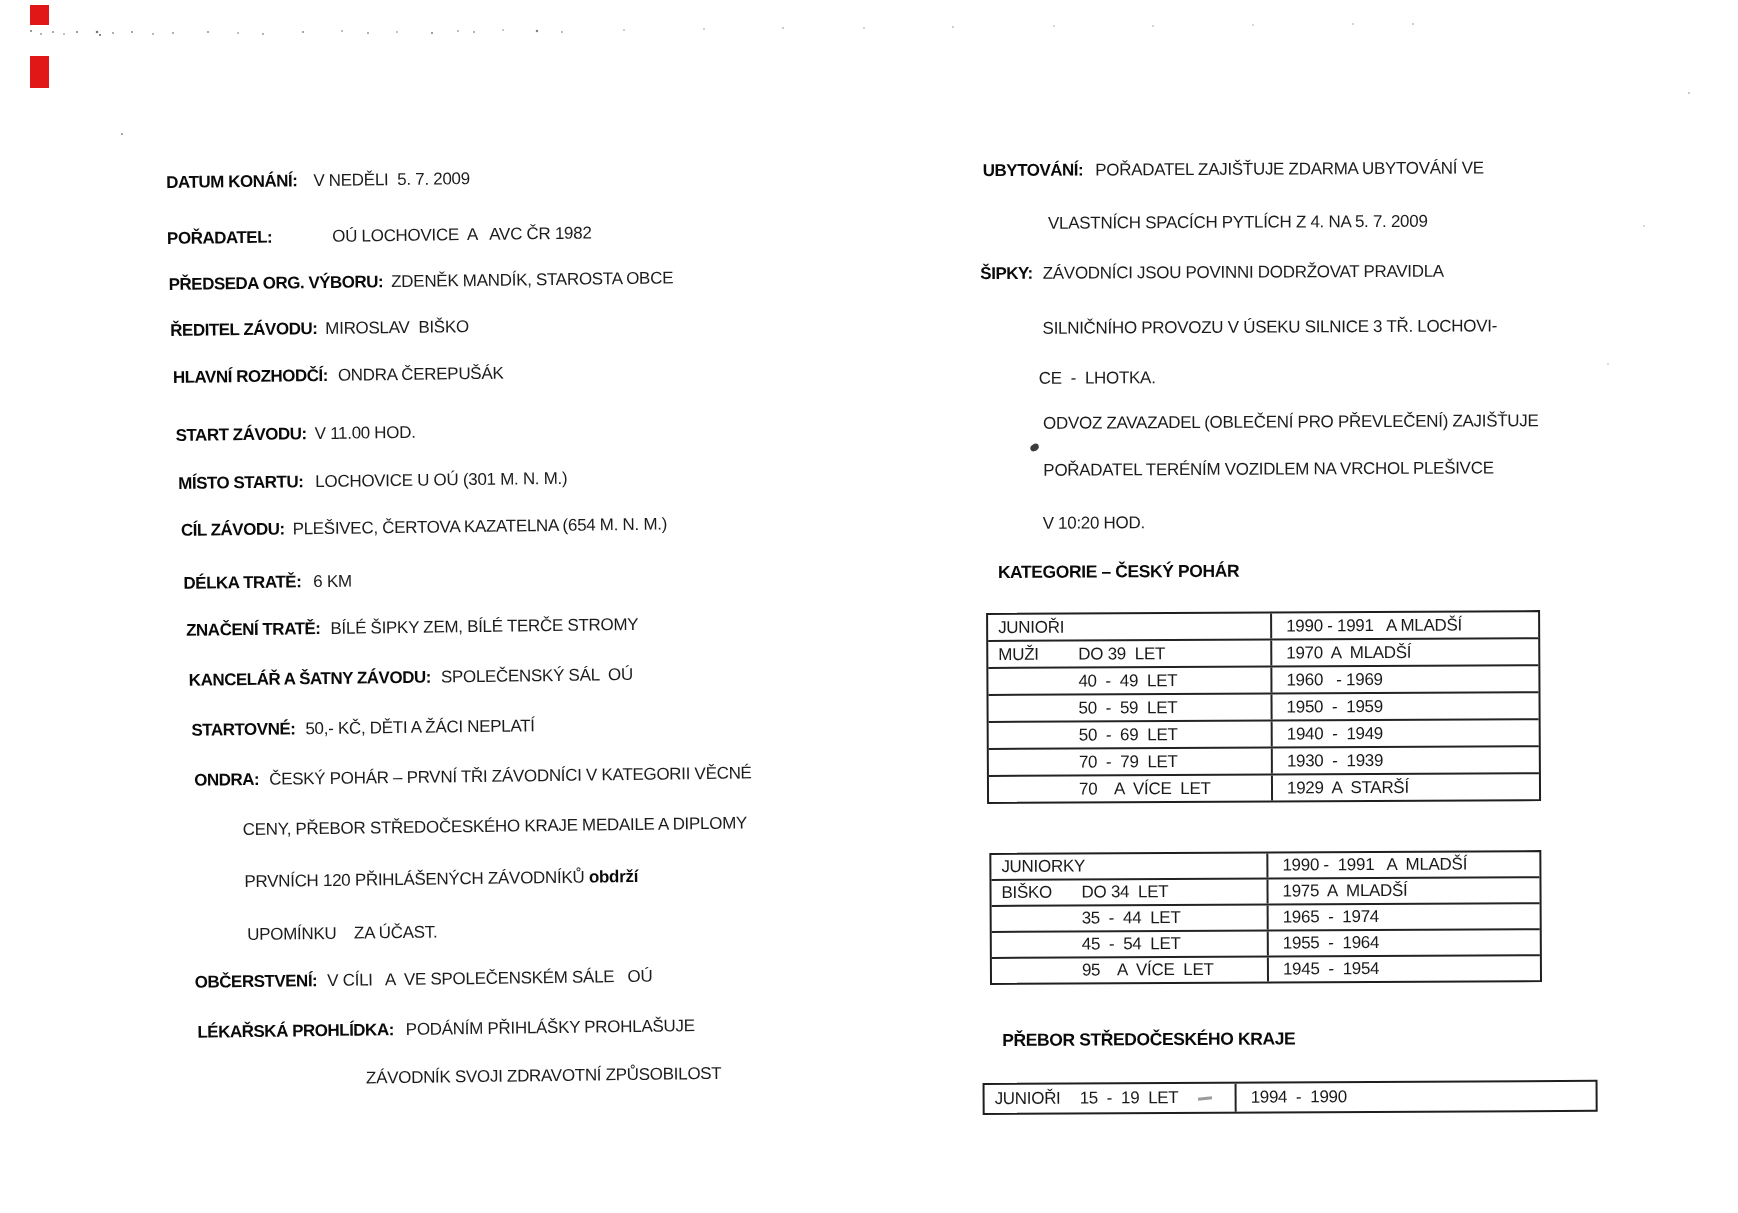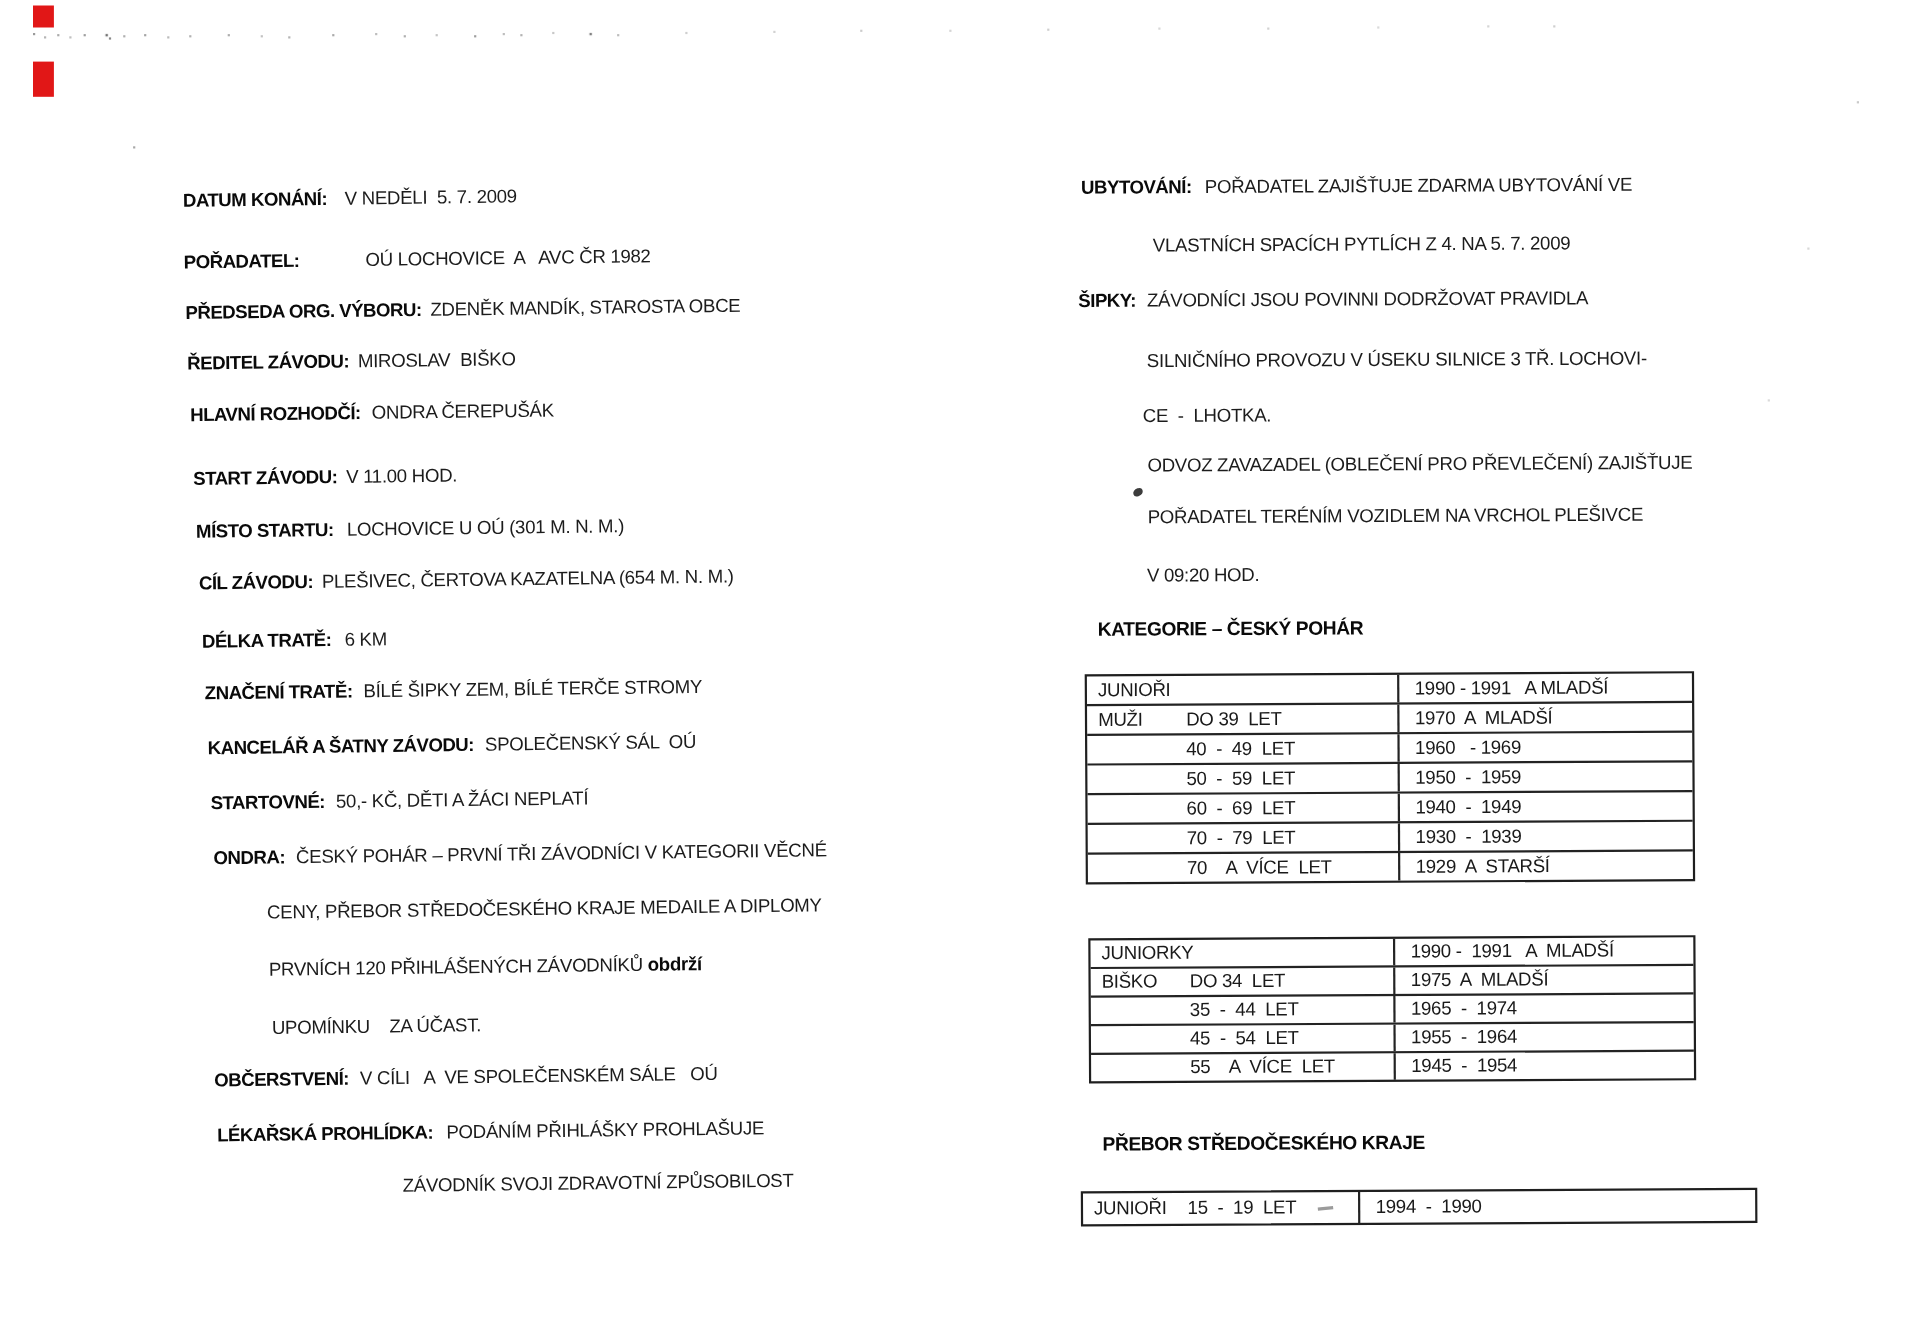--- a/index.html
+++ b/index.html
@@ -85,21 +85,21 @@
   </div>
 
   <div class="col col-right">
     <div class="line" style="left:985px;top:160px;"><span class="lbl">UBYTOVÁNÍ:</span><span class="val" style="margin-left:12px;">POŘADATEL ZAJIŠŤUJE ZDARMA UBYTOVÁNÍ VE</span></div>
     <div class="line" style="left:1050px;top:213px;"><span class="val">VLASTNÍCH SPACÍCH PYTLÍCH Z 4. NA 5. 7. 2009</span></div>
     <div class="line" style="left:982px;top:263px;"><span class="lbl">ŠIPKY:</span><span class="val" style="margin-left:10px;">ZÁVODNÍCI JSOU POVINNI DODRŽOVAT PRAVIDLA</span></div>
     <div class="line" style="left:1044px;top:318px;"><span class="val">SILNIČNÍHO PROVOZU V ÚSEKU SILNICE 3 TŘ. LOCHOVI-</span></div>
     <div class="line" style="left:1040px;top:368px;"><span class="val">CE  -  LHOTKA.</span></div>
     <div class="line" style="left:1044px;top:413px;"><span class="val">ODVOZ ZAVAZADEL (OBLEČENÍ PRO PŘEVLEČENÍ) ZAJIŠŤUJE</span></div>
     <div class="line" style="left:1044px;top:460px;"><span class="val">POŘADATEL TERÉNÍM VOZIDLEM NA VRCHOL PLEŠIVCE</span></div>
-    <div class="line" style="left:1043px;top:513px;"><span class="val">V 09:20 HOD.</span></div>
+    <div class="line" style="left:1043px;top:513px;"><span class="val">V 10:20 HOD.</span></div>
 
     <div class="heading" style="left:998px;top:562px;">KATEGORIE – ČESKÝ POHÁR</div>
 
     <div class="ctable t1" style="left:986px;top:613px;width:554px;">
       <div class="trow">
           <div class="c1">
             <span class="cat">JUNIOŘI</span>
             <span class="rng"></span>
           </div>
           <div class="c2">1990 - 1991   A MLADŠÍ</div>
@@ -121,21 +121,21 @@
       <div class="trow">
           <div class="c1">
             <span class="cat"></span>
             <span class="rng">50  -  59  LET</span>
           </div>
           <div class="c2">1950  -  1959</div>
         </div>
       <div class="trow">
           <div class="c1">
             <span class="cat"></span>
-            <span class="rng">60  -  69  LET</span>
+            <span class="rng">50  -  69  LET</span>
           </div>
           <div class="c2">1940  -  1949</div>
         </div>
       <div class="trow">
           <div class="c1">
             <span class="cat"></span>
             <span class="rng">70  -  79  LET</span>
           </div>
           <div class="c2">1930  -  1939</div>
         </div>
@@ -173,21 +173,21 @@
       <div class="trow">
           <div class="c1">
             <span class="cat"></span>
             <span class="rng">45  -  54  LET</span>
           </div>
           <div class="c2">1955  -  1964</div>
         </div>
       <div class="trow">
           <div class="c1">
             <span class="cat"></span>
-            <span class="rng">55    A  VÍCE  LET</span>
+            <span class="rng">95    A  VÍCE  LET</span>
           </div>
           <div class="c2">1945  -  1954</div>
         </div>
     </div>
 
     <div class="heading" style="left:1000px;top:1030px;">PŘEBOR STŘEDOČESKÉHO KRAJE</div>
 
     <div class="ctable t3" style="left:980px;top:1083px;width:615px;">
       <div class="trow">
           <div class="c1">

